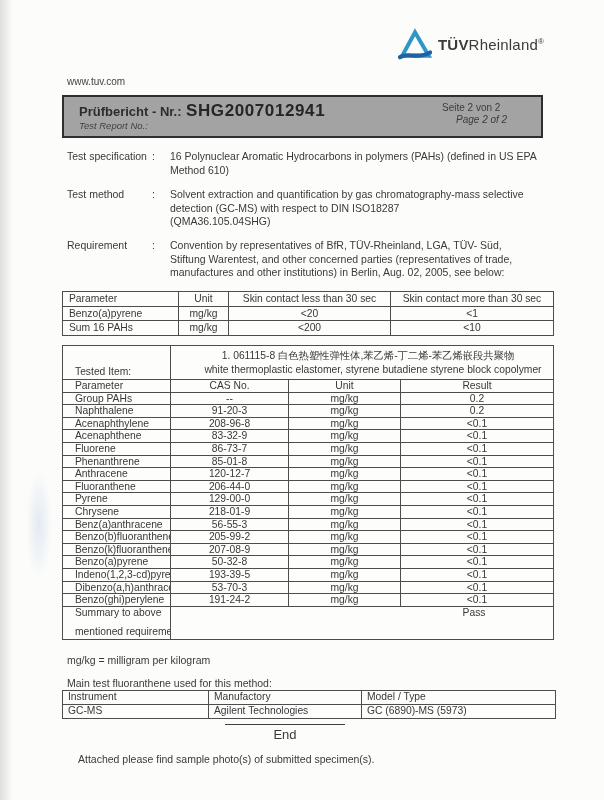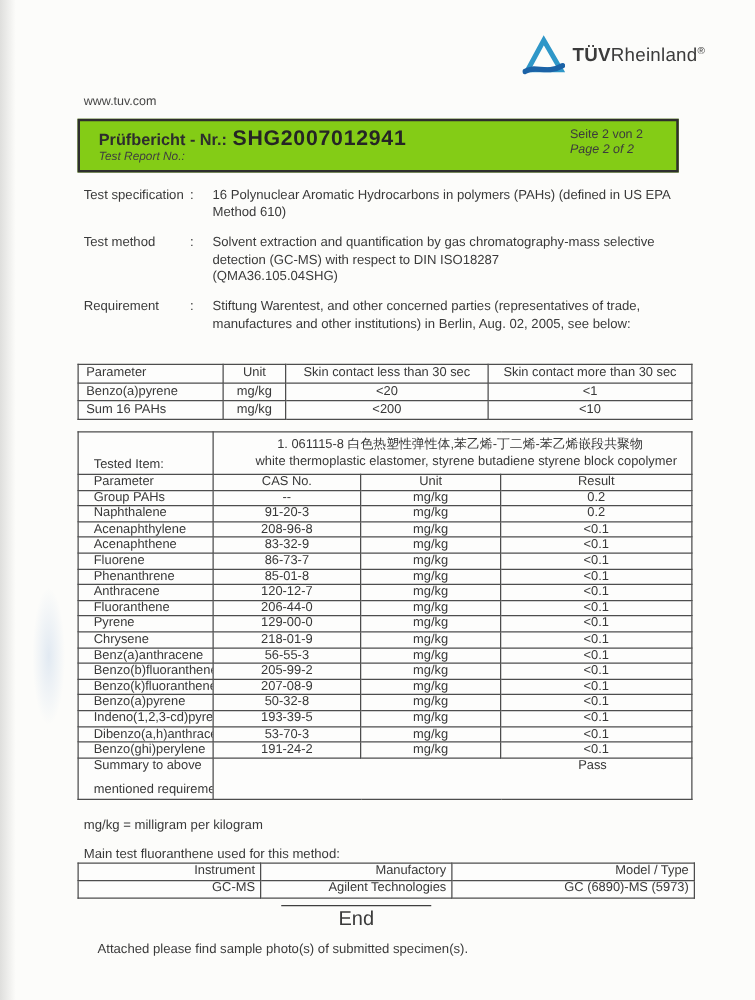--- a/index.html
+++ b/index.html
@@ -13,36 +13,36 @@
     content:""; position:absolute; left:0; top:0; width:14px; height:100%;
     background:linear-gradient(to right, rgba(90,90,88,0.18), rgba(90,90,88,0) 90%);
     pointer-events:none;
   }
   .smudge-blue{
     position:absolute; left:26px; top:470px; width:26px; height:110px;
     background:radial-gradient(closest-side, rgba(120,160,210,0.20), rgba(120,160,210,0));
     pointer-events:none;
   }
   
-  .logo { position:absolute; left:418px; top:28px; display:flex; align-items:center; gap:6px; }
+  .logo { position:absolute; left:398px; top:28px; display:flex; align-items:center; gap:6px; }
   .logo svg { display:block; }
   .logo-text { font-size:15px; color:#3b3b3b; letter-spacing:0.2px; white-space:nowrap; }
   .logo-text .b { font-weight:bold; }
   .logo-text sup { font-size:8px; vertical-align:super; }
   
   .weburl { position:absolute; left:67px; top:76px; font-size:10px; color:#444; }
   
   .report-box{
     position:absolute; left:62px; top:95px; width:481px; height:43px;
-    border:2px solid #2e2e2e; background:#84cc16; box-sizing:border-box;
+    border:2px solid #2e2e2e; background:#a3a3a3; box-sizing:border-box;
   }
   .rb-label   { position:absolute; left:15px; top:7px;  font-size:13px; font-weight:bold; color:#2d2d2d; }
   .rb-sublabel{ position:absolute; left:15px; top:23px; font-size:9.5px; font-style:italic; color:#3f3f3f; }
   .rb-number  { position:absolute; left:122px; top:4px; font-size:17px; font-weight:bold; letter-spacing:0.6px; color:#252525; }
-  .rb-page-de { position:absolute; left:392px; top:5px;  font-size:10px; color:#3c3c3c; }
+  .rb-page-de { position:absolute; left:378px; top:5px;  font-size:10px; color:#3c3c3c; }
   .rb-page-en { position:absolute; left:392px; top:17px; font-size:10px; font-style:italic; color:#3c3c3c; }
   
   .section { position:absolute; left:67px; width:485px; font-size:10.5px; }
   .section .lbl   { position:absolute; left:0; top:0; }
   .section .colon { position:absolute; left:85px; top:0; }
   .section .body  { position:absolute; left:103px; top:0; width:378px; }
   .section .body .line { line-height:13.5px; }
   #sec-0 { top:150px; }
   #sec-1 { top:188px; }
   #sec-2 { top:239px; }
@@ -64,27 +64,27 @@
   .t2 .ti-label { vertical-align:bottom; height:32px; padding-bottom:1px; }
   .t2 .ti-value { text-align:center; height:32px; vertical-align:middle; }
   .t2 .ti-value .l1 { padding-left:12px; line-height:14px; font-size:10.3px; }
   .t2 .ti-value .l2 { padding-left:22px; line-height:14px; }
   .t2 .sum-label { vertical-align:middle; height:32px; }
   .t2 .sum-label div { line-height:12px; }
   .t2 .sum-label .s1 { margin-bottom:7px; }
   .t2 .pass-cell { text-align:center; padding-left:228px; vertical-align:top; padding-top:0; }
   
   .t3 { position:absolute; left:62px; top:690px; width:493px; }
-  .t3 th, .t3 td { height:13px; line-height:12.5px; text-align:right; padding-left:15px; }
+  .t3 th, .t3 td { height:13px; line-height:12.5px; text-align:left; padding-left:5px; }
   
   .footnote   { position:absolute; left:67px; top:654px; font-size:10.5px; }
   .instr-title{ position:absolute; left:67px; top:677px; font-size:10.5px; }
   .end-block  { position:absolute; left:225px; top:724px; width:120px; text-align:center; }
   .end-line   { border-top:1.5px solid #3f3f3f; width:120px; height:0; }
-  .end-text   { font-size:16px; margin-top:2px; }
+  .end-text   { font-size:13px; margin-top:2px; }
   .attachment { position:absolute; left:78px; top:753px; font-size:10.5px; }
 </style>
 </head>
 <body>
 
 <div class="page">
 
   <div class="smudge-blue"></div>
 
   <div class="logo">
@@ -121,20 +121,21 @@
     <div class="body">
         <div class="line">Solvent extraction and quantification by gas chromatography-mass selective</div>
         <div class="line">detection (GC-MS) with respect to DIN ISO18287</div>
         <div class="line">(QMA36.105.04SHG)</div>
       </div>
   </div>
   <div class="section" id="sec-2">
     <span class="lbl">Requirement</span>
     <span class="colon">:</span>
     <div class="body">
+        <div class="line">Convention by representatives of BfR, TÜV-Rheinland, LGA, TÜV- Süd,</div>
         <div class="line">Stiftung Warentest, and other concerned parties (representatives of trade,</div>
         <div class="line">manufactures and other institutions) in Berlin, Aug. 02, 2005, see below:</div>
       </div>
   </div>
 
   <table class="t1">
     <colgroup>
         <col style="width:116px">
         <col style="width:50px">
         <col style="width:162px">

